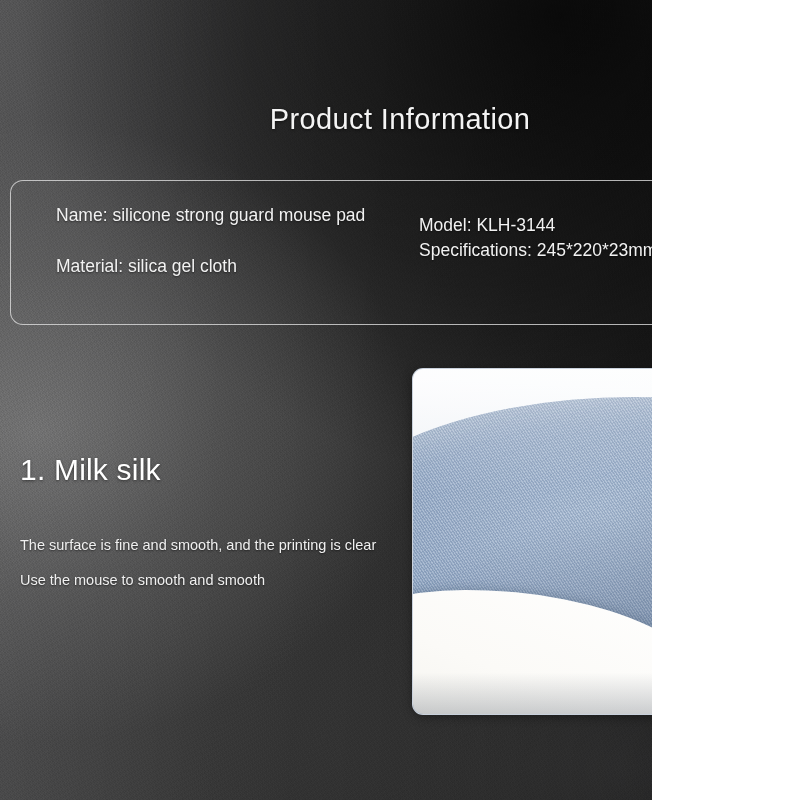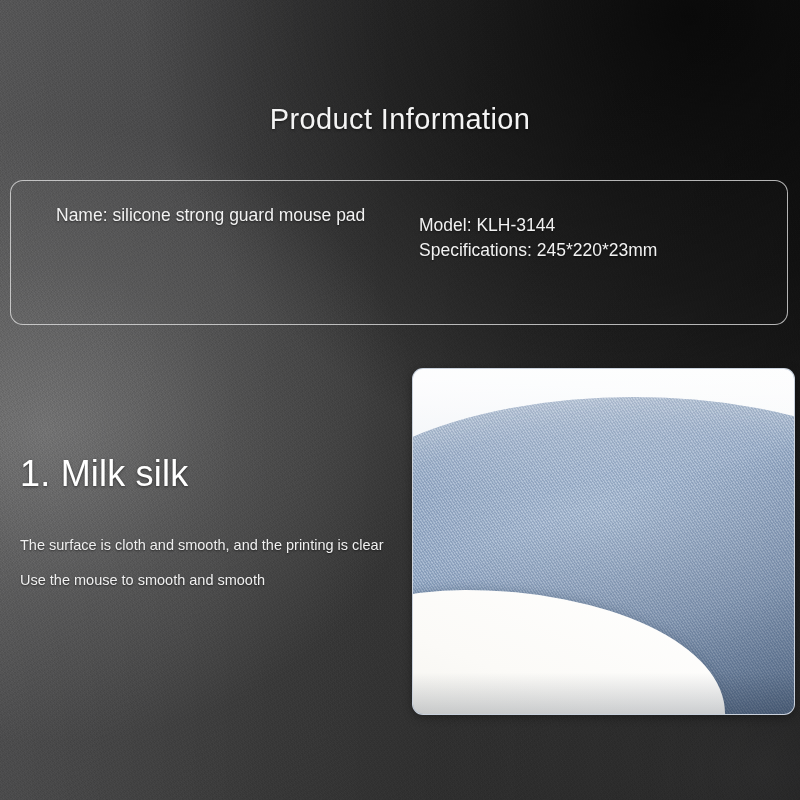--- a/index.html
+++ b/index.html
@@ -9,21 +9,21 @@
   body {
     width: 800px;
     height: 800px;
     font-family: "Liberation Sans", sans-serif;
     overflow: hidden;
   }
 
   
   #page {
     position: relative;
-    width: 800px;
+    width: 652px;
     height: 800px;
     background-color: #1d4ed8;
     overflow: hidden;
   }
   
   #bg-base {
     position: absolute;
     inset: 0;
     background:
       radial-gradient(ellipse 520px 430px at 6% 54%, rgba(132,132,132,0.62) 0%, rgba(110,110,110,0.34) 38%, rgba(80,80,80,0.0) 72%),
@@ -90,21 +90,21 @@
   .spec-row { margin: 0; }
   #spec-left-material  { margin-top: 26px; }
   #spec-right-specs    { }
 
   
   #feature-heading {
     position: absolute;
     left: 20px;
     top: 453px;
     color: #ffffff;
-    font-size: 36px;
+    font-size: 30px;
     font-weight: 400;
     letter-spacing: 0.2px;
     text-shadow: 0 1px 3px rgba(0,0,0,0.5);
   }
   #feature-lines {
     position: absolute;
     left: 20px;
     top: 537px;
     width: 470px;
   }
@@ -216,33 +216,34 @@
   <div id="bg-base" class="bg"></div>
   <div id="bg-sheen" class="bg"></div>
   <div id="bg-noise" class="bg"></div>
 
   <div id="page-title">Product Information</div>
 
   <div id="spec-box">
 
     <div id="spec-col-left" class="spec-col">
       <div class="spec-row">Name: silicone strong guard mouse pad</div>
+      <div class="spec-row" id="spec-left-material">Material: silica gel cloth</div>
     </div>
 
     <div id="spec-col-right" class="spec-col">
       <div class="spec-row">Model: KLH-3144</div>
       <div class="spec-row" id="spec-right-specs">Specifications: 245*220*23mm</div>
     </div>
 
   </div>
 
   <div id="feature-heading">1. Milk silk</div>
 
   <div id="feature-lines">
-    <div class="feature-line">The surface is cloth and smooth, and the printing is clear</div>
+    <div class="feature-line">The surface is fine and smooth, and the printing is clear</div>
     <div class="feature-line">Use the mouse to smooth and smooth</div>
   </div>
 
   <div id="product-photo" aria-label="Close-up of blue milk silk fabric surface of the wrist guard mouse pad">
     <div class="photo-layer" id="photo-backdrop"></div>
     <div class="photo-layer" id="photo-wedge2"></div>
     <div class="photo-layer" id="photo-wedge"></div>
     <div class="photo-layer" id="photo-whiterim"></div>
     <div class="photo-layer" id="photo-fabric">
       <div id="photo-weave"></div>

